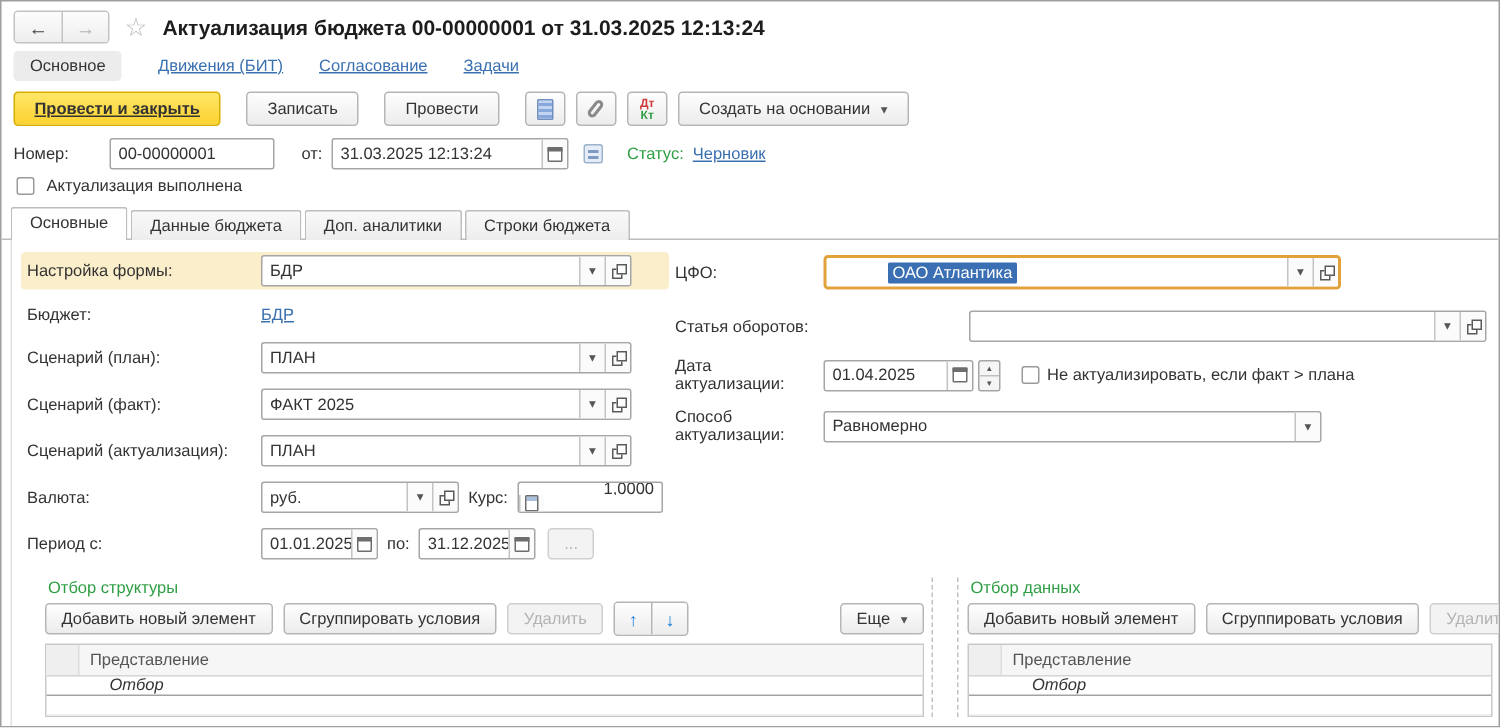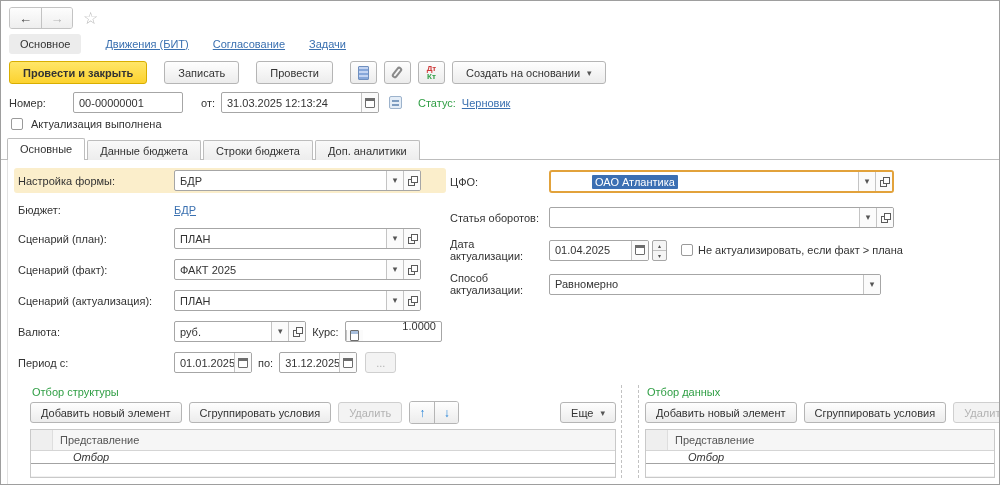--- a/index.html
+++ b/index.html
@@ -22,21 +22,21 @@
   
   .navlinks { display:flex; align-items:center; gap:24px; padding:3px 10px 5px 8px; }
   .navlink { color:#3a70b0; text-decoration:underline; cursor:pointer; white-space:nowrap; }
   .navlink.active { background:#ececec; color:#333; text-decoration:none; border-radius:3px; padding:4px 11px; }
 
   
   .toolbar { display:flex; align-items:center; gap:7px; padding:2px 8px 6px 8px; }
   .btn { font-family:inherit; font-size:11px; color:#333; background:linear-gradient(#fefefe,#ececec);
          border:1px solid #b5b5b5; border-radius:3px; height:23px; padding:0 13px;
          display:inline-flex; align-items:center; justify-content:center; cursor:pointer; white-space:nowrap; }
-  .btn-yellow { background:linear-gradient(#ffe668,#fcd22f); border-color:#d8ae00; font-weight:bold; }
+  .btn-yellow { background:linear-gradient(#ffe668,#fcd22f); border-color:#d8ae00; font-weight:bold;text-decoration:underline; }
   .iconbtn { width:27px; padding:0; }
   .gap-l { margin-left:10px; }
   .drop::after { content:"▾"; font-size:9px; color:#555; margin-left:7px; }
   .report-ico { width:11px; height:14px; border:1px solid #6f8fbf; border-radius:1px;
                 background:repeating-linear-gradient(180deg,#c3d4f2 0 2px,#86a7da 2px 4px); }
   .clip-ico { width:6px; height:13px; border:2px solid #8a8a8a; border-radius:4px; transform:rotate(38deg); }
   .dtkt { display:inline-flex; flex-direction:column; align-items:center; justify-content:center; line-height:8px; font-size:8px; font-weight:bold; }
   .dtkt .dt { color:#cf3b3b; }
   .dtkt .kt { color:#2f9e44; }
 
@@ -129,20 +129,21 @@
   <div class="titlebar">
     <span class="navbtns">
       <button class="navbtn">
           <span>←</span>
         </button>
       <button class="navbtn disabled">
           <span>→</span>
         </button>
     </span>
     <span class="star">☆</span>
+    <span class="title">Актуализация бюджета 00-00000001 от 31.03.2025 12:13:24</span>
   </div>
 
   <div class="navlinks">
     <span class="navlink active">Основное</span>
     <span class="navlink">Движения (БИТ)</span>
     <span class="navlink">Согласование</span>
     <span class="navlink">Задачи</span>
   </div>
 
   <div class="toolbar">
@@ -180,22 +181,22 @@
   </div>
 
   <div class="checkrow">
     <span class="cb"></span>
     <span>Актуализация выполнена</span>
   </div>
 
   <div class="tabstrip">
     <span class="tab active">Основные</span>
     <span class="tab">Данные бюджета</span>
+    <span class="tab">Доп. аналитики</span>
     <span class="tab">Строки бюджета</span>
-    <span class="tab">Доп. аналитики</span>
   </div>
 
   <div class="content">
 
     <div class="form-area">
 
       <div class="col-left">
 
         <div class="frow hl">
           <span class="lbl-l">Настройка формы:</span>
@@ -304,21 +305,21 @@
               </span>
             <span class="seg">
                 <span class="caret-glyph">▾</span>
               </span>
             <span class="seg">
                 <span class="open-ico"></span>
               </span>
           </span>
         </div>
 
-        <div class="frow" style="margin-top:10px;">
+        <div class="frow" style="margin-top:10px;justify-content:space-between;">
           <span class="lbl-r">Статья оборотов:</span>
           <span class="combo w345">
             <span class="val"></span>
             <span class="seg">
                 <span class="caret-glyph">▾</span>
               </span>
             <span class="seg">
                 <span class="open-ico"></span>
               </span>
           </span>

